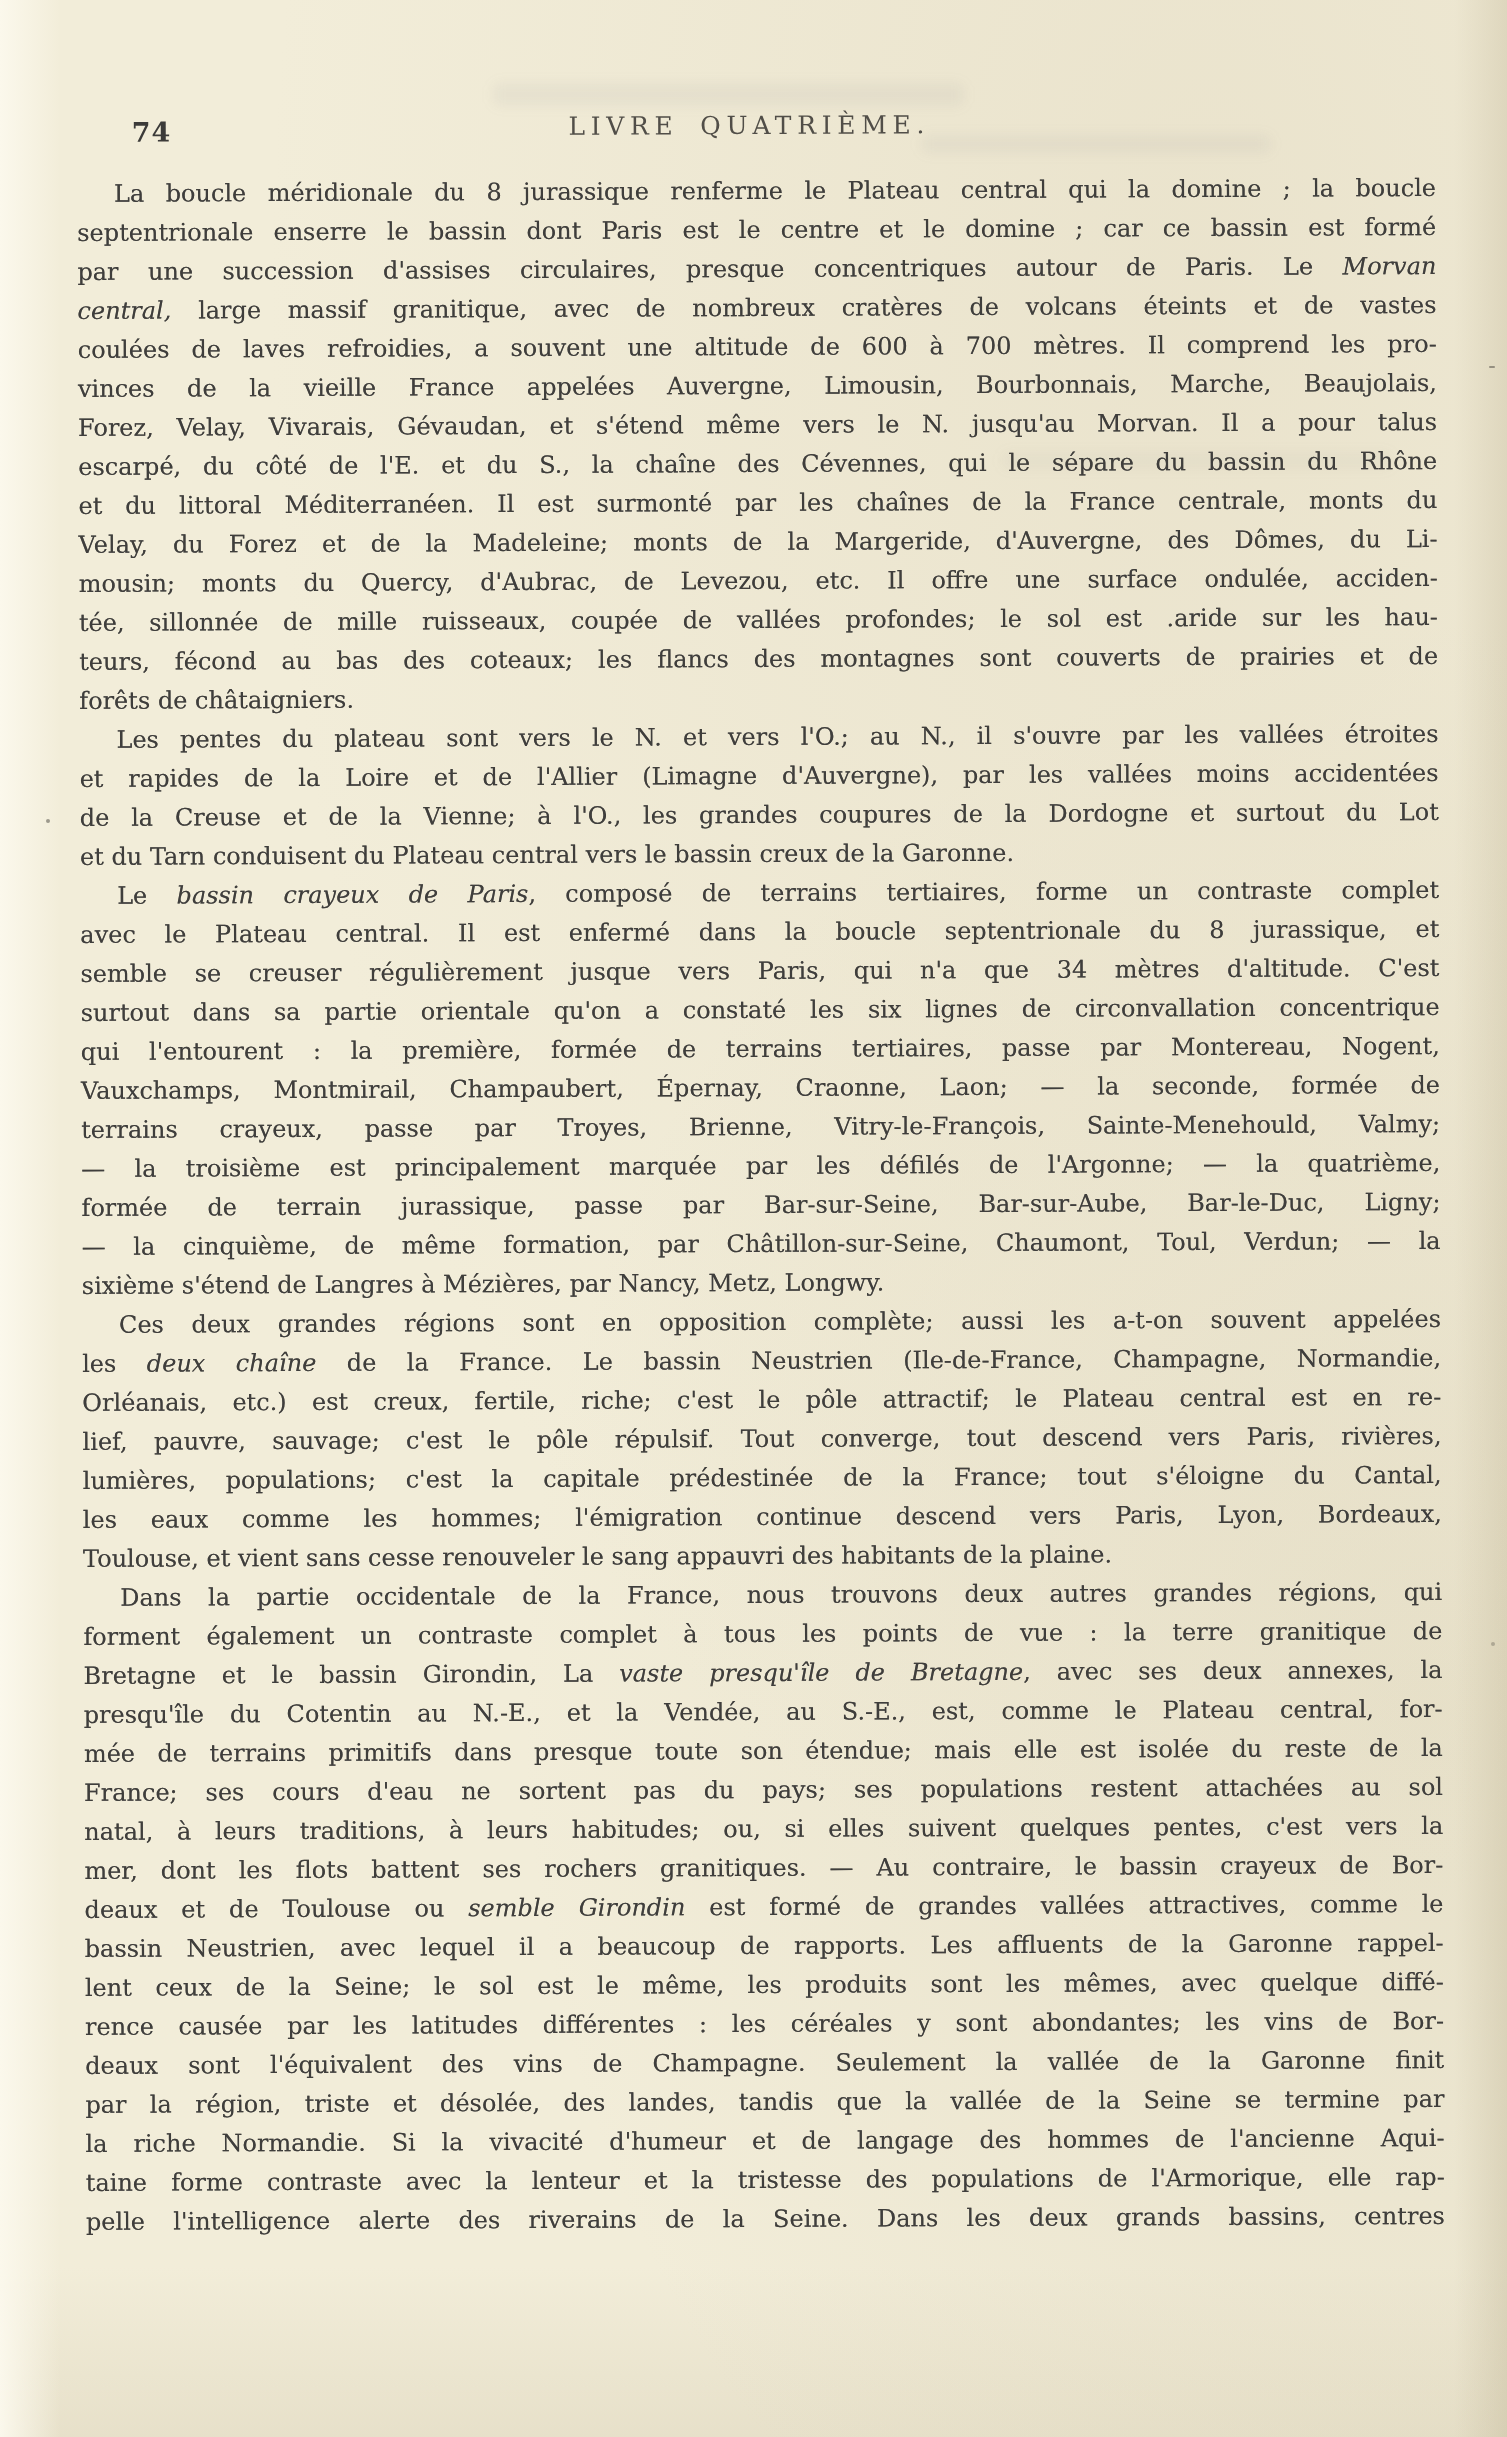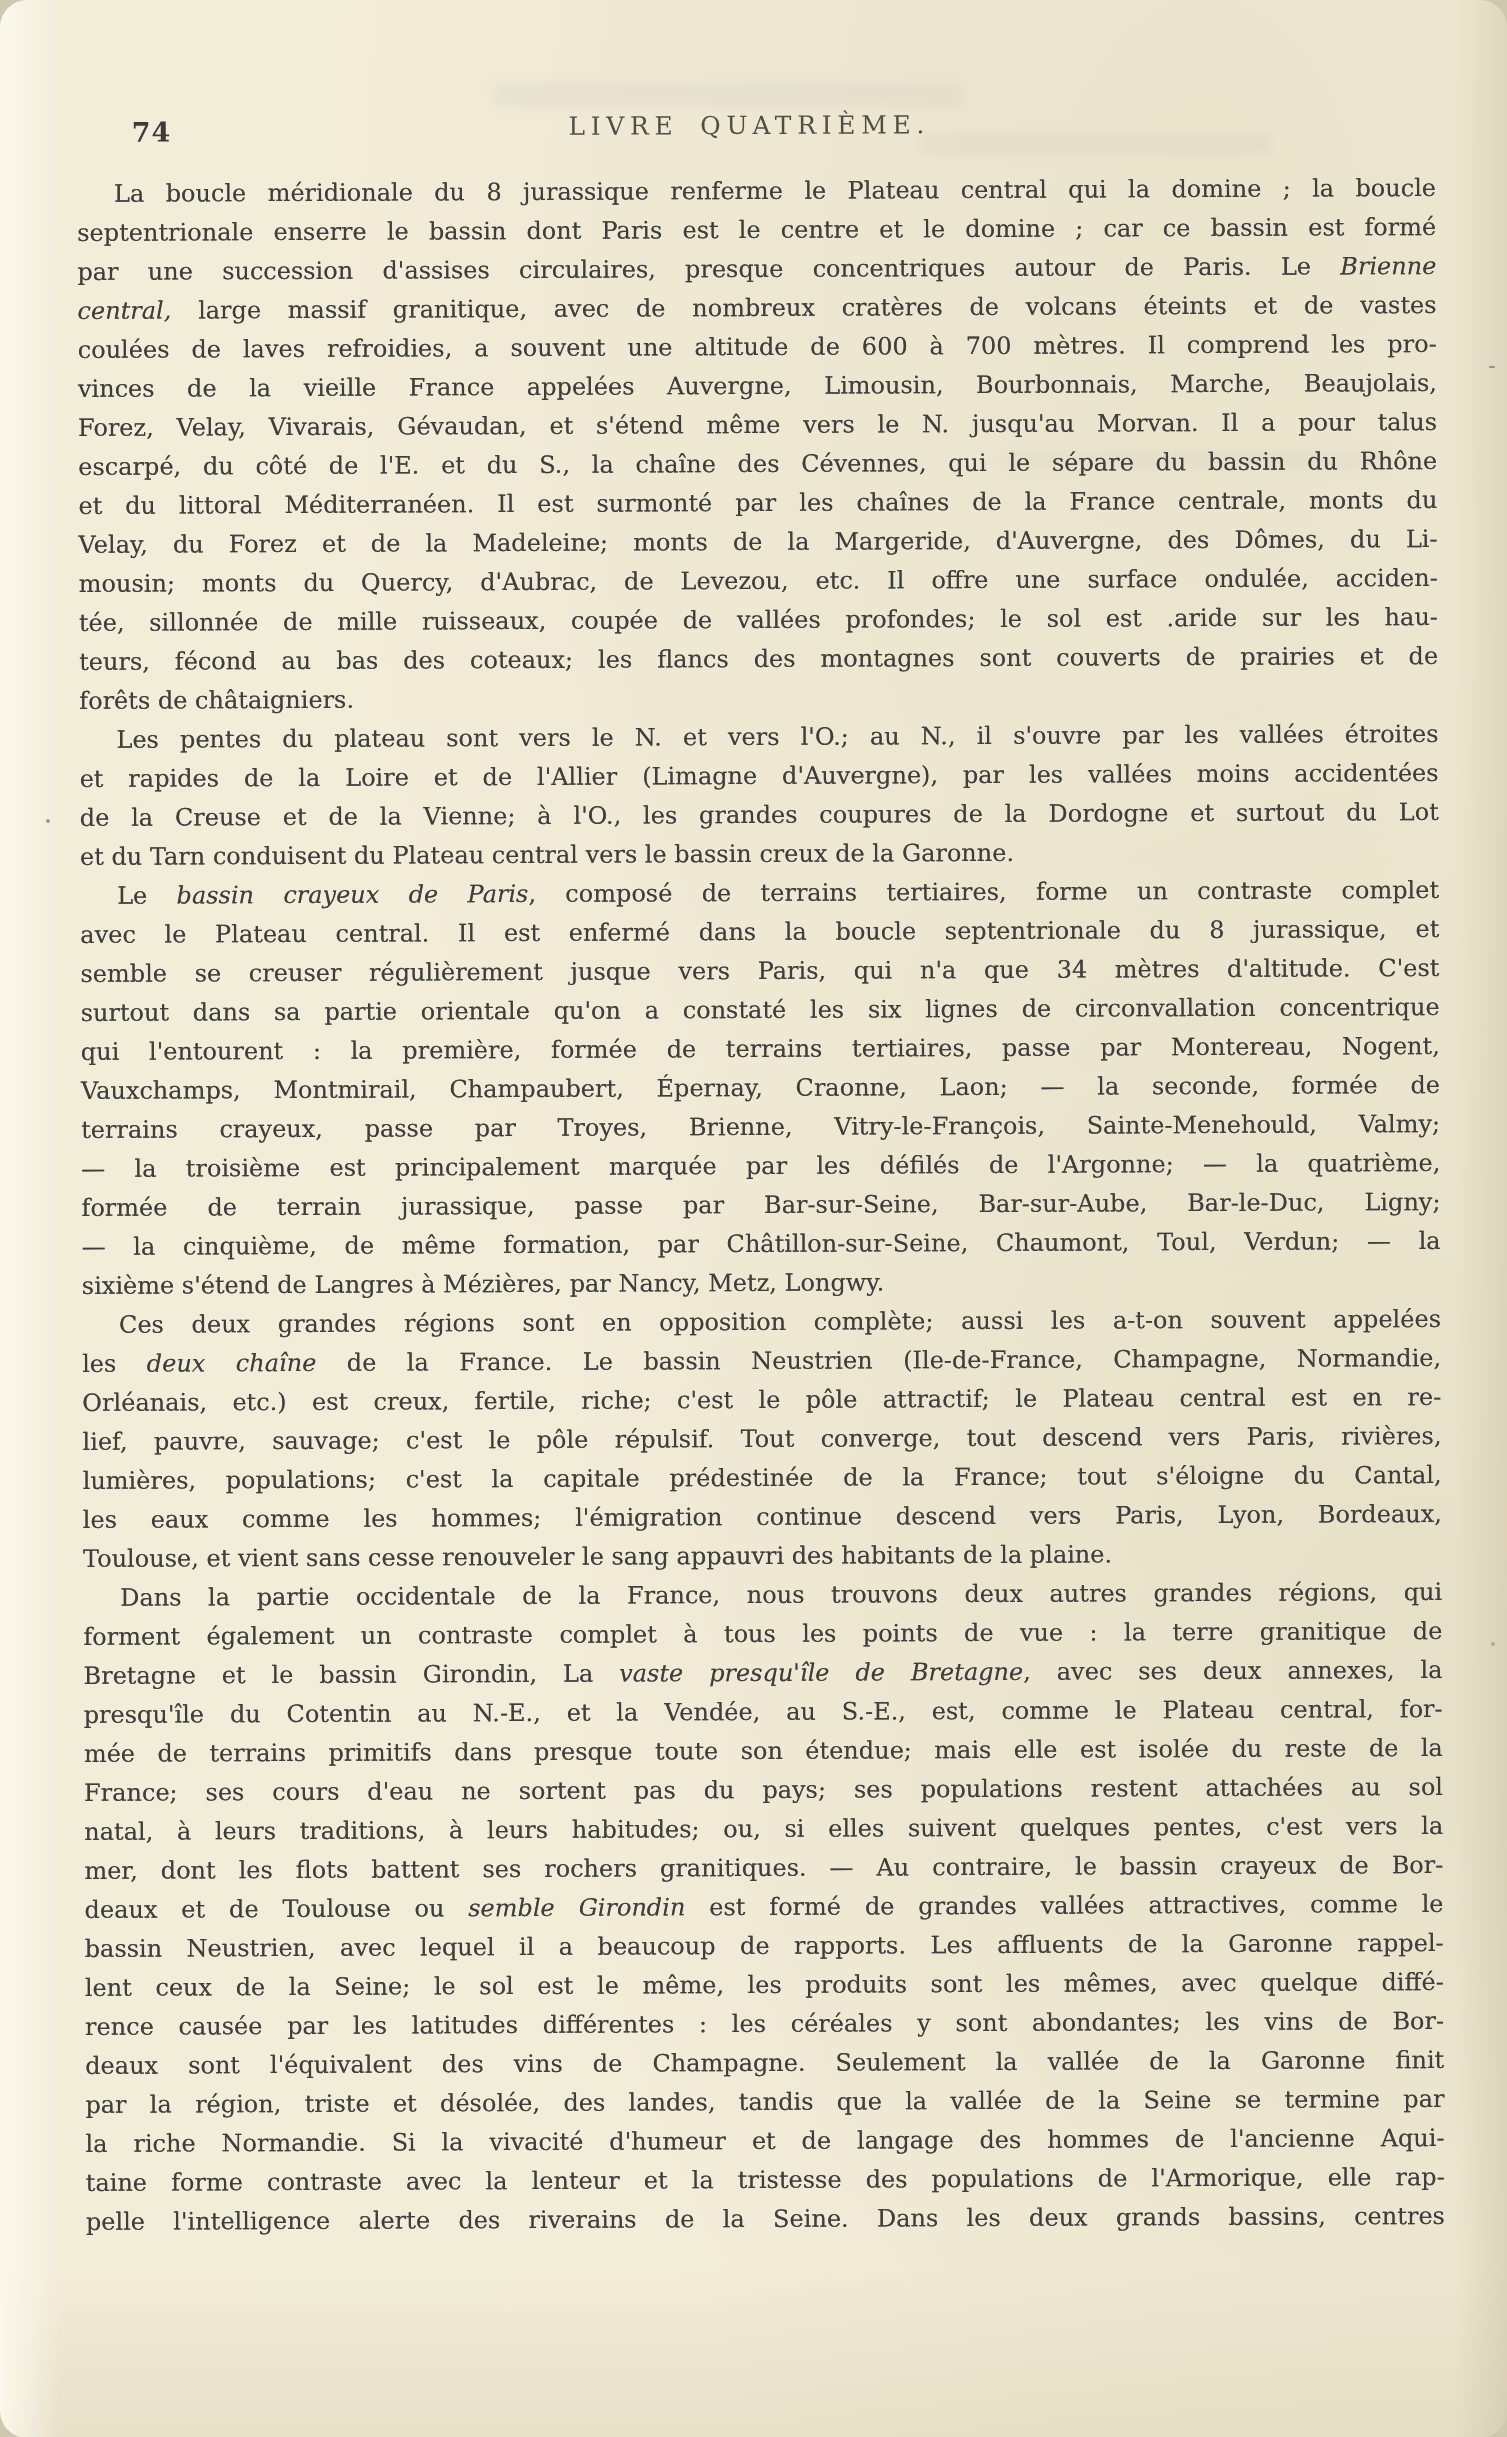--- a/index.html
+++ b/index.html
@@ -9,21 +9,20 @@
     overflow:hidden;
     background-color:#f2edd9;
     background-image:
       radial-gradient(ellipse at 80% 12%, rgba(224,215,189,0.45), rgba(224,215,189,0) 55%),
       radial-gradient(ellipse at 95% 70%, rgba(210,200,170,0.35), rgba(210,200,170,0) 45%),
       linear-gradient(90deg, #fbf8ec 0%, rgba(251,248,236,0) 4%),
       linear-gradient(270deg, rgba(196,186,156,0.45) 0%, rgba(196,186,156,0) 3.5%),
       linear-gradient(0deg, rgba(214,205,178,0.4) 0%, rgba(214,205,178,0) 7%);
     font-family:"DejaVu Serif","Liberation Serif",serif;
     color:#3f3e3c;
-    border-radius:27px;
   }
   .scan{position:absolute;inset:0;transform:rotate(-0.25deg);transform-origin:50% 45%;}
   .page-number{
     position:absolute;left:136px;top:114px;
     font-size:27px;font-weight:bold;letter-spacing:0.8px;color:#3c3b39;
   }
   .running-title{
     position:absolute;left:0;width:100%;top:111px;
     text-align:center;font-size:25px;letter-spacing:5.7px;
     color:#514e48;word-spacing:8px;
@@ -68,21 +67,21 @@
   <div class="speck s2"></div>
   <div class="speck s3"></div>
 
   <div class="scan">
     <div class="page-number">74</div>
     <div class="running-title">LIVRE QUATRIÈME.</div>
     <div class="page-body">
         <div class="paragraph">
           <div class="line"><span>La boucle méridionale du 8 jurassique renferme le Plateau central qui la domine ; la boucle</span></div>
           <div class="line"><span>septentrionale enserre le bassin dont Paris est le centre et le domine ; car ce bassin est formé</span></div>
-          <div class="line"><span>par une succession d'assises circulaires, presque concentriques autour de Paris. Le </span><span class="it">Brienne</span></div>
+          <div class="line"><span>par une succession d'assises circulaires, presque concentriques autour de Paris. Le </span><span class="it">Morvan</span></div>
           <div class="line"><span class="it">central,</span><span> large massif granitique, avec de nombreux cratères de volcans éteints et de vastes</span></div>
           <div class="line"><span>coulées de laves refroidies, a souvent une altitude de 600 à 700 mètres. Il comprend les pro-</span></div>
           <div class="line"><span>vinces de la vieille France appelées Auvergne, Limousin, Bourbonnais, Marche, Beaujolais,</span></div>
           <div class="line"><span>Forez, Velay, Vivarais, Gévaudan, et s'étend même vers le N. jusqu'au Morvan. Il a pour talus</span></div>
           <div class="line"><span>escarpé, du côté de l'E. et du S., la chaîne des Cévennes, qui le sépare du bassin du Rhône</span></div>
           <div class="line"><span>et du littoral Méditerranéen. Il est surmonté par les chaînes de la France centrale, monts du</span></div>
           <div class="line"><span>Velay, du Forez et de la Madeleine; monts de la Margeride, d'Auvergne, des Dômes, du Li-</span></div>
           <div class="line"><span>mousin; monts du Quercy, d'Aubrac, de Levezou, etc. Il offre une surface ondulée, acciden-</span></div>
           <div class="line"><span>tée, sillonnée de mille ruisseaux, coupée de vallées profondes; le sol est .aride sur les hau-</span></div>
           <div class="line"><span>teurs, fécond au bas des coteaux; les flancs des montagnes sont couverts de prairies et de</span></div>

